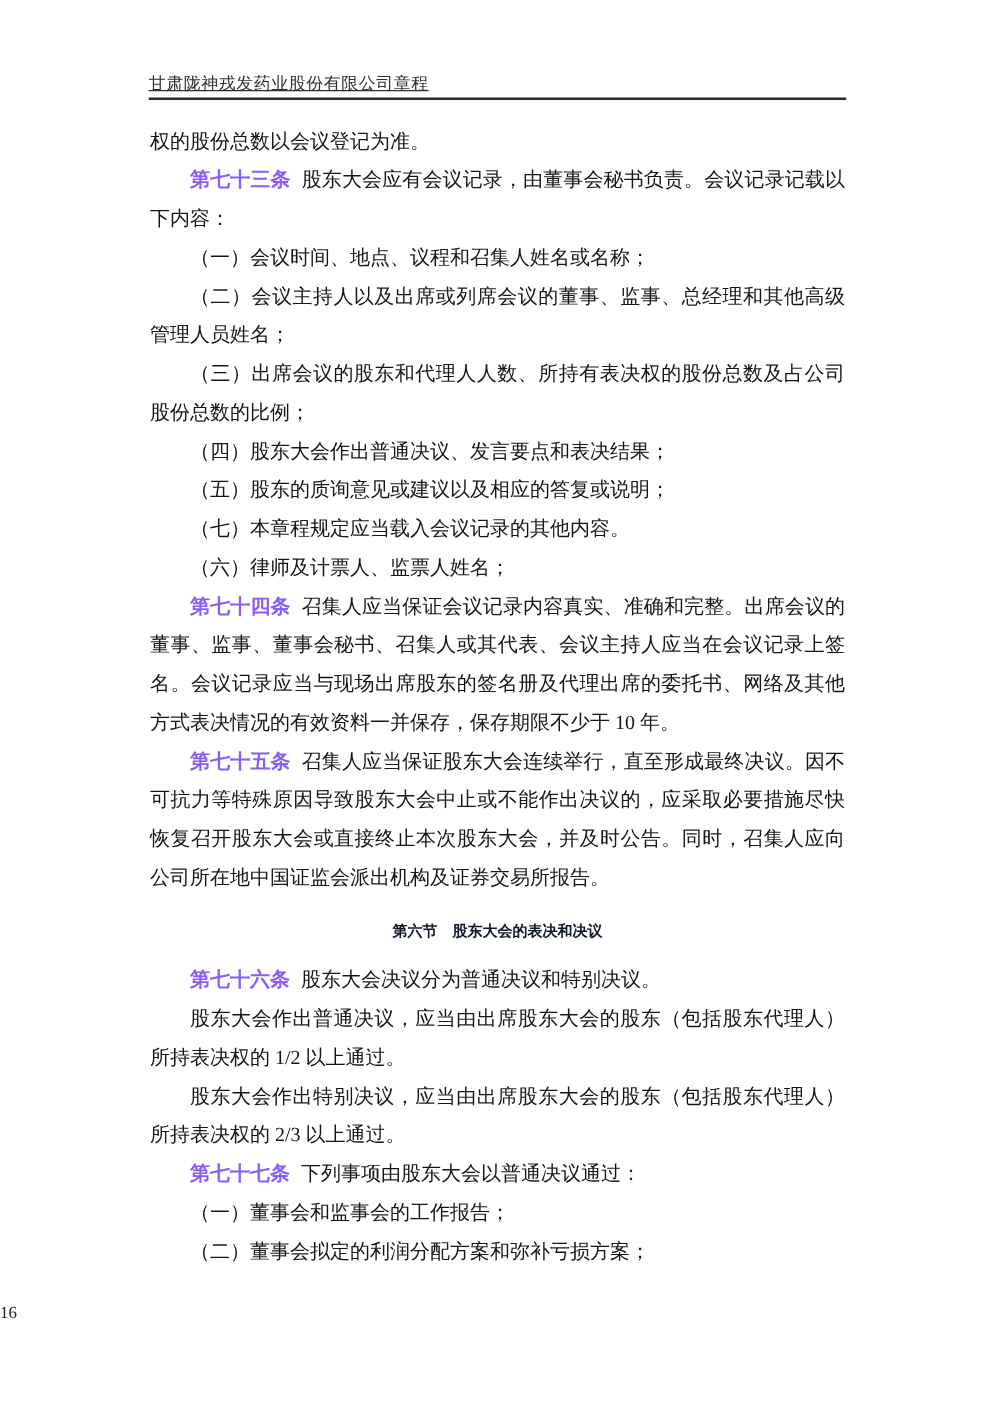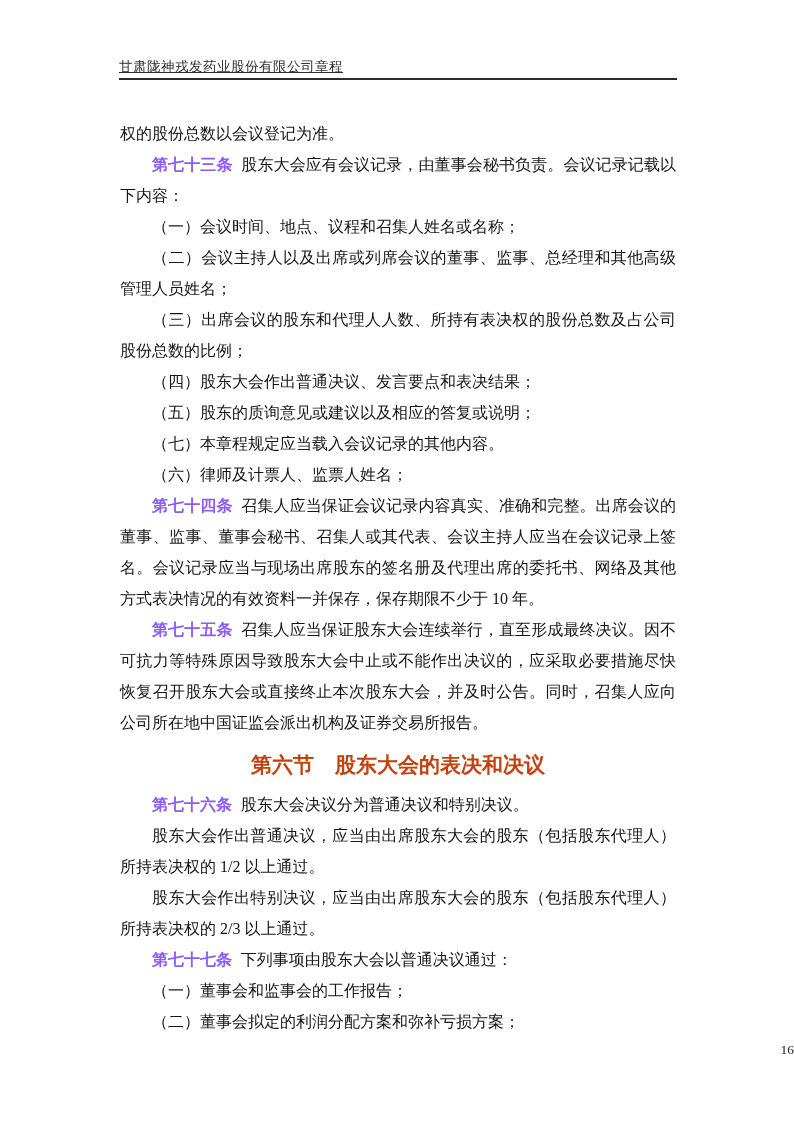--- a/index.html
+++ b/index.html
@@ -38,41 +38,40 @@
     line-height: 31px;
     text-align: justify;
     color: #151515;
   }
   .doc-content p {
     margin: 0;
     text-indent: 2em;
   }
   .doc-content p.continuation {
     text-indent: 0;
-    margin-top: 20px;
   }
   .doc-content p.section-heading {
     text-indent: 0;
     text-align: center;
     font-weight: bold;
-    font-size: 21px;
+    font-size: 12px;
     margin: 12px 0 8px 0;
-    color: #c2410c;
+    color: #0f172a;
   }
   .article-label {
     font-weight: bold;
     margin-right: 0.55em;
     color: #8b5cf6;
   }
   .page-footer {
     position: absolute;
     left: 0;
     width: 794px;
     top: 1042px;
-    text-align: right;
+    text-align: left;
     font-size: 13.5px;
     line-height: 16px;
     color: #222222;
   }
 </style>
 </head>
 <body>
 
 <div class="page">
 

